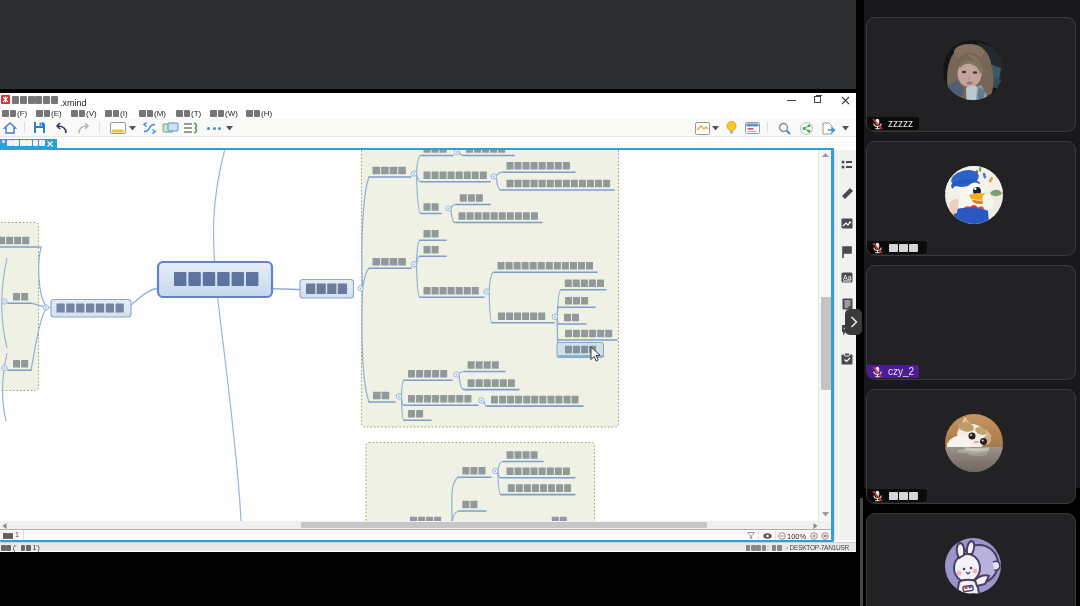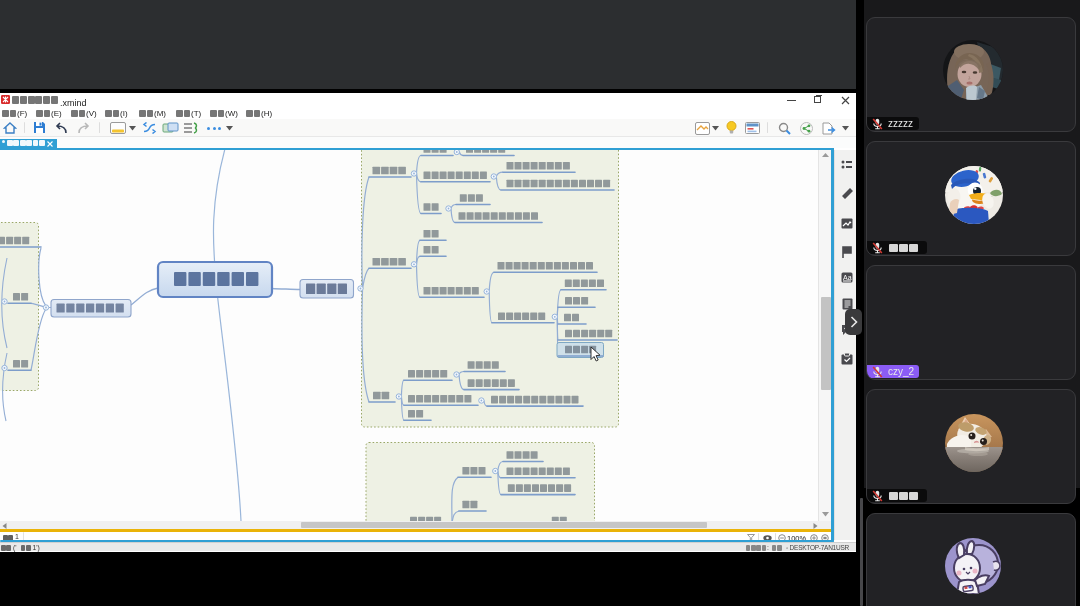--- a/index.html
+++ b/index.html
@@ -503,21 +503,21 @@
   <div class="abs" style="left:0;top:428px;width:831px;height:8px;background:#f0f0f0">
     <svg class="abs" style="left:2px;top:1.5px" width="5" height="6">
           <path d="M4.5,0 L4.5,6 L0.5,3 Z" fill="#888"></path>
         </svg>
     <i style="left:301px;top:0.8px;width:406px;height:6.4px;background:#c6c6c6"></i>
     <svg class="abs" style="left:813px;top:1.5px" width="5" height="6">
           <path d="M0.5,0 L0.5,6 L4.5,3 Z" fill="#888"></path>
         </svg>
   </div>
 
-  <div class="abs" style="left:0;top:436px;width:831px;height:11px;background:#fff;border-top:3px solid #eab308">
+  <div class="abs" style="left:0;top:436px;width:831px;height:11px;background:#fff;border-top:1px solid #eab308">
     <i style="left:3.0px;top:2.5px;width:4.8px;height:6px;background:#222;opacity:0.72"></i>
         <i style="left:8.4px;top:2.5px;width:4.8px;height:6px;background:#222;opacity:0.72"></i>
         <span class="abs" style="left:15px;top:1.4px;font-size:7px;color:#333">1</span>
     <i style="left:23px;top:0;width:1px;height:11px;background:#e2e2e2"></i>
     <svg class="abs" style="left:747px;top:2px" width="8" height="7">
           <path d="M0.5,0.5 L7.5,0.5 L4.7,3.5 L4.7,6.5 L3.3,6.5 L3.3,3.5 Z" fill="none" stroke="#999"></path>
         </svg>
     <i style="left:758px;top:1px;width:1px;height:9px;background:#ddd"></i>
     <svg class="abs" style="left:763px;top:3px" width="9" height="6" viewBox="0 0 9 6">
           <ellipse cx="4.5" cy="3" rx="4.2" ry="2.7" fill="#555"></ellipse>
@@ -688,21 +688,21 @@
             <path d="M1.8,5.5 C1.8,9.3 9.2,9.3 9.2,5.5" fill="none" stroke="#e8e8e8" stroke-width="1.1"></path>
             <path d="M5.5,8.4 L5.5,10.5 M3.2,10.8 L7.8,10.8" stroke="#e8e8e8" stroke-width="1.1"></path>
             <path d="M1.2,1 L9.8,11" stroke="#d03a34" stroke-width="1.6"></path>
           </svg>
           <i style="left:22.0px;top:2.6px;width:8.8px;height:8.6px;background:#ececec;opacity:0.9"></i>
           <i style="left:32.2px;top:2.6px;width:8.8px;height:8.6px;background:#ececec;opacity:0.9"></i>
           <i style="left:42.4px;top:2.6px;width:8.8px;height:8.6px;background:#ececec;opacity:0.9"></i>
         </div>
   </div>
   <div class="abs" style="left:2px;top:265px;width:210px;height:115px;background:#222225;border:1px solid #3a3a3d;border-radius:9px;overflow:hidden">
-    <div class="abs" style="left:0;top:99px;width:52px;height:13px;background:#8b5cf6;border-radius:0 3px 3px 0">
+    <div class="abs" style="left:0;top:99px;width:52px;height:13px;background:#4c1d95;border-radius:0 3px 3px 0">
           <svg width="11" height="12" viewBox="0 0 11 12" style="position:absolute;left:5px;top:1px">
             <rect x="3.6" y="0.8" width="3.6" height="6" rx="1.8" fill="#e8e8e8"></rect>
             <path d="M1.8,5.5 C1.8,9.3 9.2,9.3 9.2,5.5" fill="none" stroke="#e8e8e8" stroke-width="1.1"></path>
             <path d="M5.5,8.4 L5.5,10.5 M3.2,10.8 L7.8,10.8" stroke="#e8e8e8" stroke-width="1.1"></path>
             <path d="M1.2,1 L9.8,11" stroke="#d03a34" stroke-width="1.6"></path>
           </svg>
           <span class="abs" style="left:21px;top:1.2px;font-size:10px;color:#e8e8e8">czy_2</span>
         </div>
   </div>
   <div class="abs" style="left:2px;top:389px;width:210px;height:115px;background:#222225;border:1px solid #3a3a3d;border-radius:9px;overflow:hidden">

